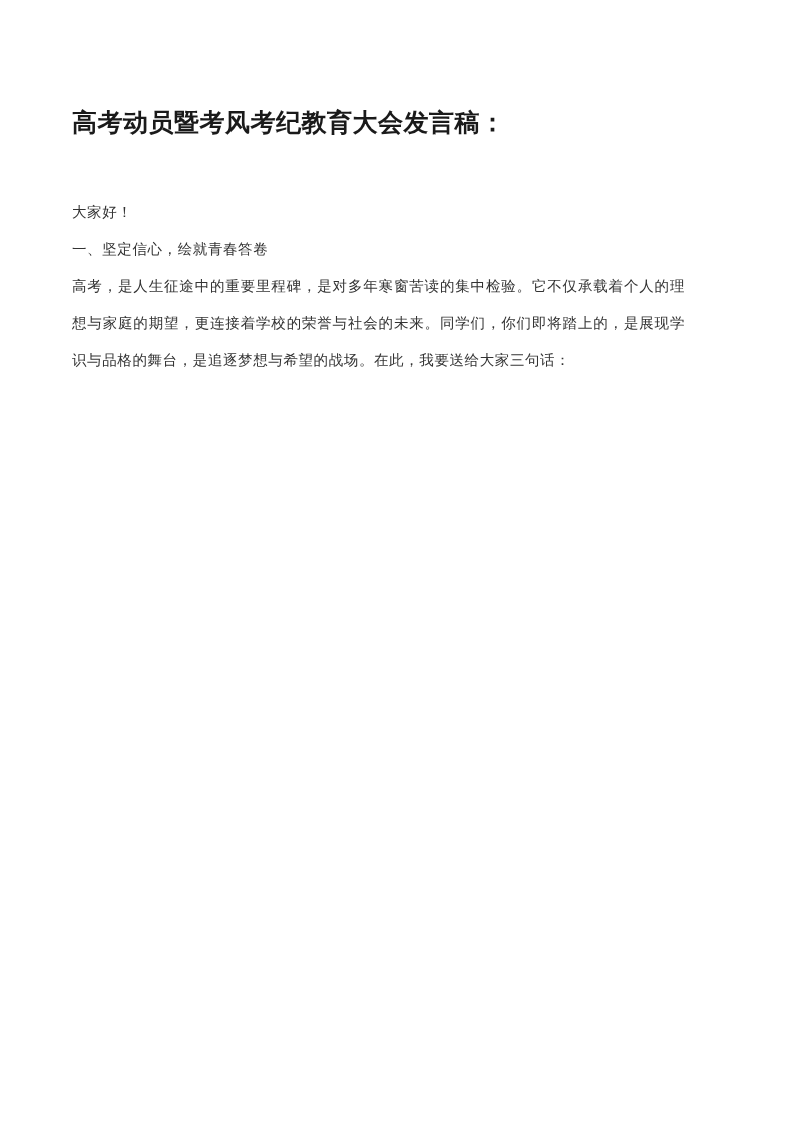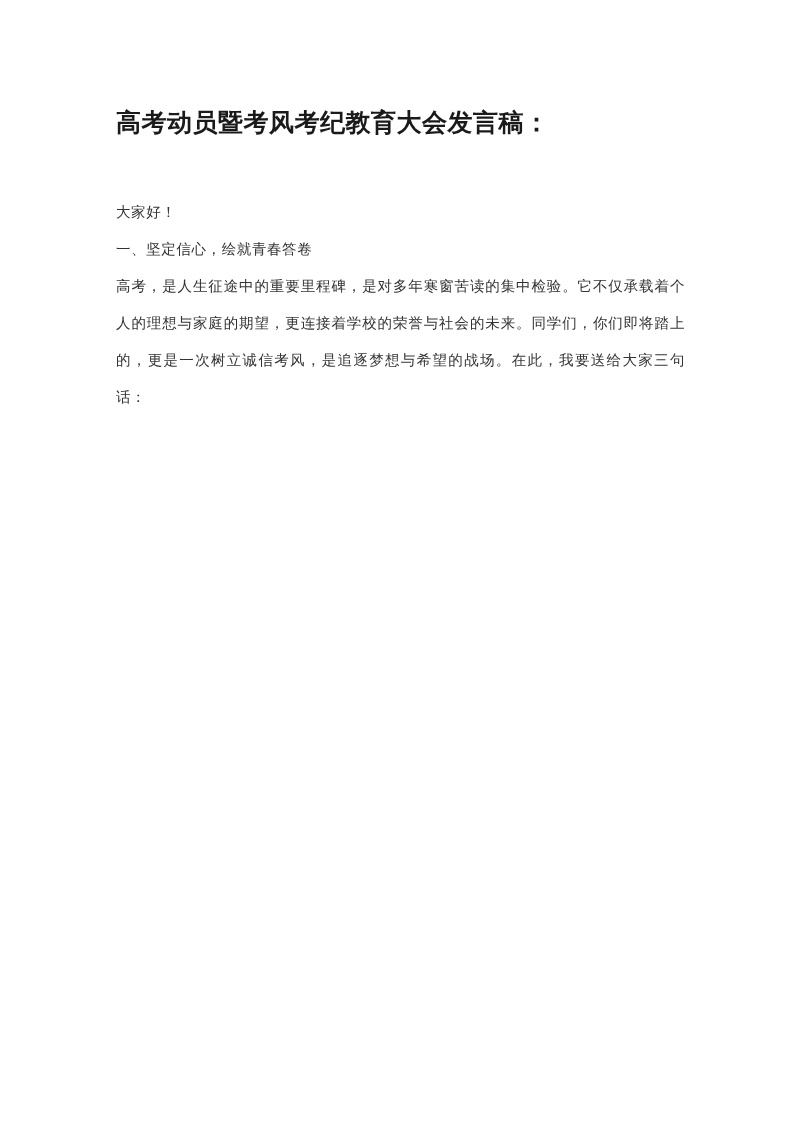--- a/index.html
+++ b/index.html
@@ -11,21 +11,21 @@
     width: 793px;
     height: 1122px;
     font-family: "Liberation Serif", "DejaVu Serif", serif;
     color: #262626;
     overflow: hidden;
   }
   .page {
     box-sizing: border-box;
     width: 793px;
     height: 1122px;
-    padding: 104px 108px 60px 116px;
+    padding: 104px 108px 60px 72px;
     background: #ffffff;
   }
   .doc-title {
     font-family: "DejaVu Sans", "Liberation Sans", sans-serif;
     font-weight: bold;
     font-size: 25px;
     line-height: 38px;
     color: #1a1a1a;
     letter-spacing: 0.5px;
     margin: 0 0 52px 0;
@@ -71,16 +71,16 @@
   <h1 class="doc-title">
     <span class="line">高考动员暨考风考纪教育大会发言稿：</span>
   </h1>
 
 
   <p class="para gap-md">大家好！</p>
 
 
   <p class="section-heading gap-md">一、坚定信心，绘就青春答卷</p>
 
-  <p class="para gap-sm">高考，是人生征途中的重要里程碑，是对多年寒窗苦读的集中检验。它不仅承载着个人的理想与家庭的期望，更连接着学校的荣誉与社会的未来。同学们，你们即将踏上的，更是一次树立诚信考风，是追逐梦想与希望的战场。在此，我要送给大家三句话：</p>
+  <p class="para gap-sm">高考，是人生征途中的重要里程碑，是对多年寒窗苦读的集中检验。它不仅承载着个人的理想与家庭的期望，更连接着学校的荣誉与社会的未来。同学们，你们即将踏上的，是展现学识与品格的舞台，是追逐梦想与希望的战场。在此，我要送给大家三句话：</p>
 
 
 </div>
 
 </body></html>

